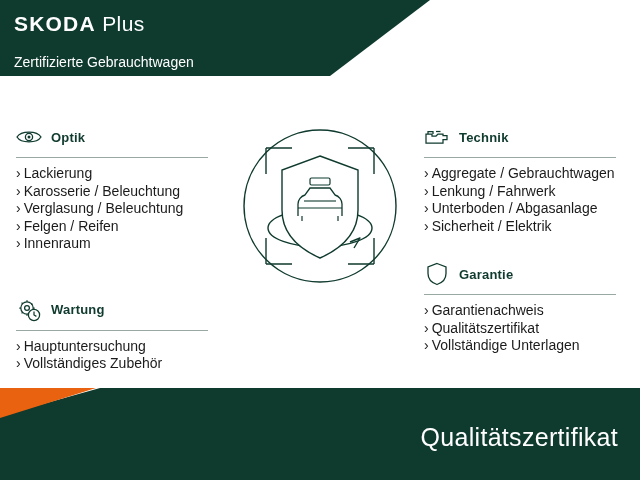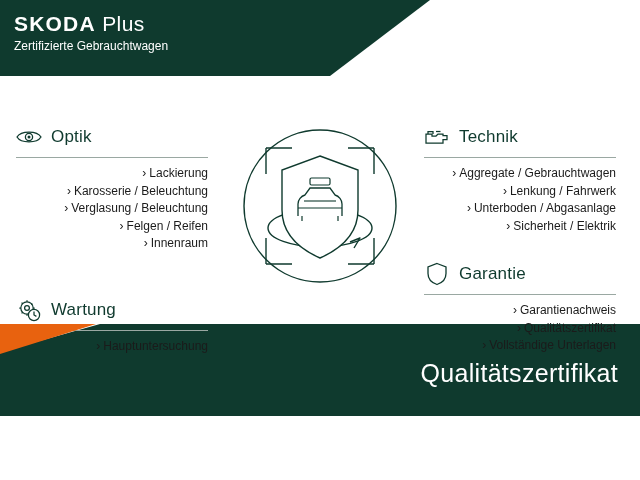--- a/index.html
+++ b/index.html
@@ -4,21 +4,21 @@
 <style>
   * { box-sizing: border-box; margin: 0; padding: 0; }
   html, body {
     width: 640px; height: 480px;
     font-family: "Liberation Sans", sans-serif;
     background: #ffffff;
     overflow: hidden;
   }
   #page {
     position: relative;
-    width: 640px; height: 416px;
+    width: 640px; height: 480px;
     background: #ffffff;
   }
 
   
   .wedge-top {
     position: absolute;
     left: 0; top: 0;
     width: 430px; height: 76px;
     background: #0f3a2e;
     clip-path: polygon(0 0, 430px 0, 330px 76px, 0 76px);
@@ -32,23 +32,23 @@
   }
   .brand-line1 {
     font-size: 21px;
     letter-spacing: 0.5px;
     line-height: 24px;
     white-space: nowrap;
   }
   .brand-line1 .skoda { font-weight: bold; letter-spacing: 1.2px; }
   .brand-line1 .plus { font-weight: normal; letter-spacing: 0.4px; }
   .brand-line2 {
-    font-size: 12px;
+    font-size: 14px;
     line-height: 16px;
-    margin-top: 2px;
+    margin-top: 18px;
     white-space: nowrap;
   }
 
   
   .wedge-bottom {
     position: absolute;
     left: 0; bottom: 0;
     width: 640px; height: 92px;
     background: #0f3a2e;
     clip-path: polygon(100px 0, 640px 0, 640px 92px, 0 92px, 0 28px);
@@ -90,36 +90,35 @@
     gap: 9px;
     height: 30px;
   }
   .block-icon {
     width: 26px; height: 26px;
     display: flex; align-items: center; justify-content: center;
     flex: 0 0 auto;
   }
   .block-icon svg { display: block; }
   .block-title {
-    font-size: 17px;
-    font-weight: normal;
+    font-size: 13px;
+    font-weight: bold;
     color: #0f3a2e;
     letter-spacing: 0.2px;
   }
   .rule {
     border: 0;
     border-top: 1px solid #9aa8a2;
     margin: 5px 0 7px 0;
   }
   .item {
-    font-size: 12px;
+    font-size: 14px;
     color: #1b1b1b;
     line-height: 17.5px;
     white-space: nowrap;
-    text-align: right;
   }
   .item .chev { color: #1b1b1b; margin-right: 3px; }
 
   
   .block.wartung { margin-top: 42px; }
   .block.garantie { margin-top: 24px; }
 
   
   .emblem {
     position: absolute;
@@ -174,20 +173,21 @@
               <path d="M11 2.3 L11 3.8 M11 16.2 L11 17.7 M3.3 10 L4.8 10 M17.2 10 L18.7 10 M5.6 4.6 L6.7 5.7 M15.3 13.3 L16.4 14.4 M16.4 5.6 L15.3 6.7 M6.7 14.3 L5.6 15.4"></path>
               <circle cx="18" cy="17" r="5.6" fill="#ffffff"></circle>
               <path d="M18 13.6 L18 17 L20.4 18.4"></path>
             </g>
           </svg>
         </span>
         <span class="block-title">Wartung</span>
       </div>
       <hr class="rule">
       <div class="item"><span class="chev">›</span><span>Hauptuntersuchung</span></div>
+      <div class="item"><span class="chev">›</span><span>Vollständiges Zubehör</span></div>
     </div>
   </div>
 
   <div class="col col-right">
 
     <div class="block">
       <div class="block-head">
         <span class="block-icon">
           <svg width="26" height="22" viewBox="0 0 26 22">
             <g fill="none" stroke="#0f3a2e" stroke-width="1.25">

